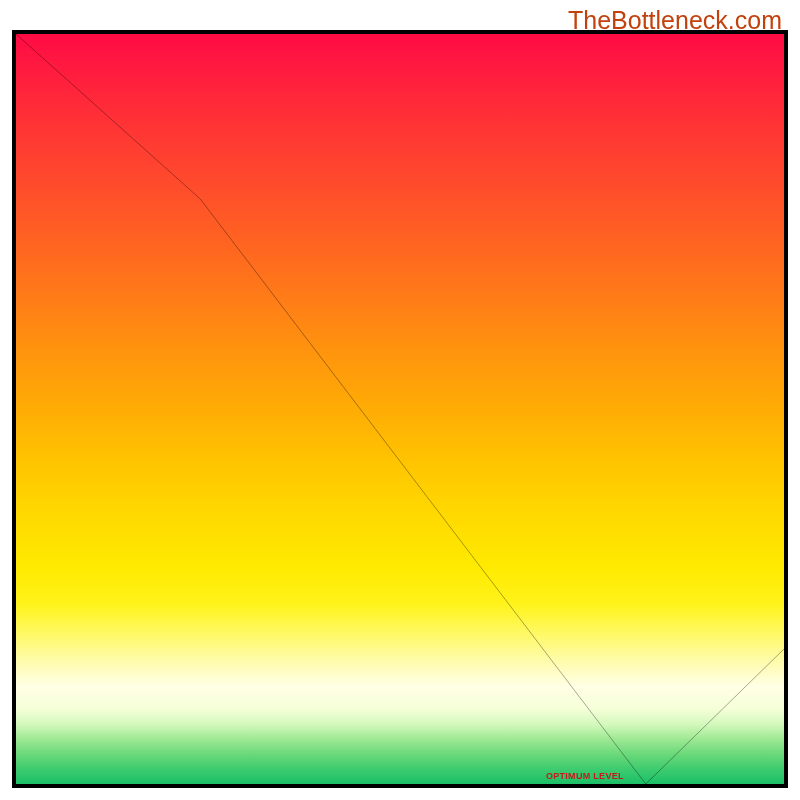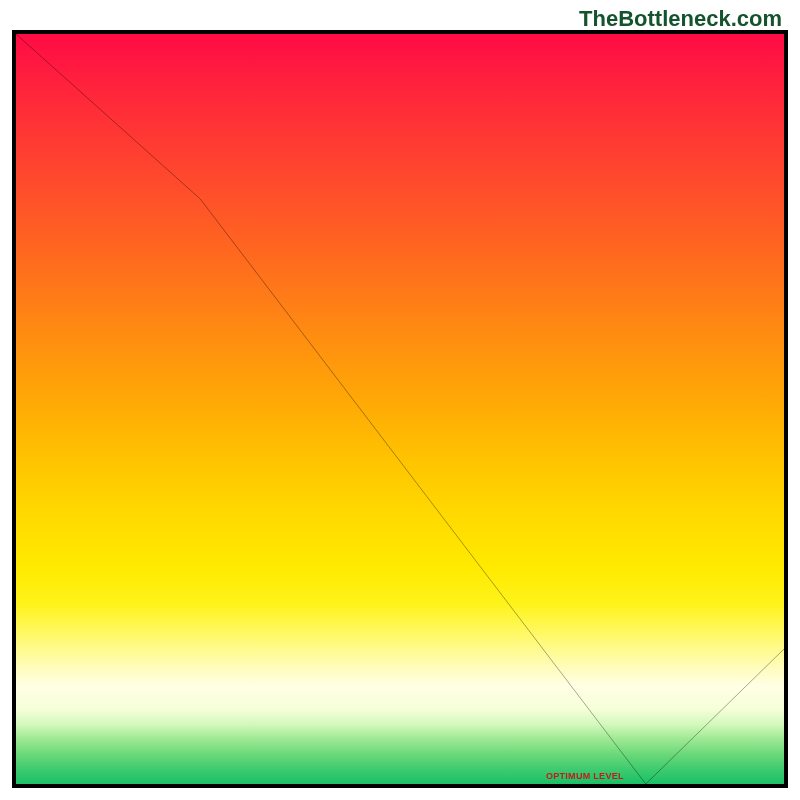--- a/index.html
+++ b/index.html
@@ -11,23 +11,23 @@
     width: 800px;
     height: 800px;
     font-family: Arial, sans-serif;
     background: #fff;
     position: relative;
   }
   .watermark {
     position: absolute;
     top: 6px;
     right: 18px;
-    color: #14532d;
-    font-size: 22px;
-    font-weight: bold;
+    color: #c2410c;
+    font-size: 25px;
+    font-weight: normal;
     z-index: 10;
   }
   .plot-area {
     position: absolute;
     top: 30px;
     left: 12px;
     right: 12px;
     bottom: 12px;
     border: 4px solid #000;
     overflow: hidden;

